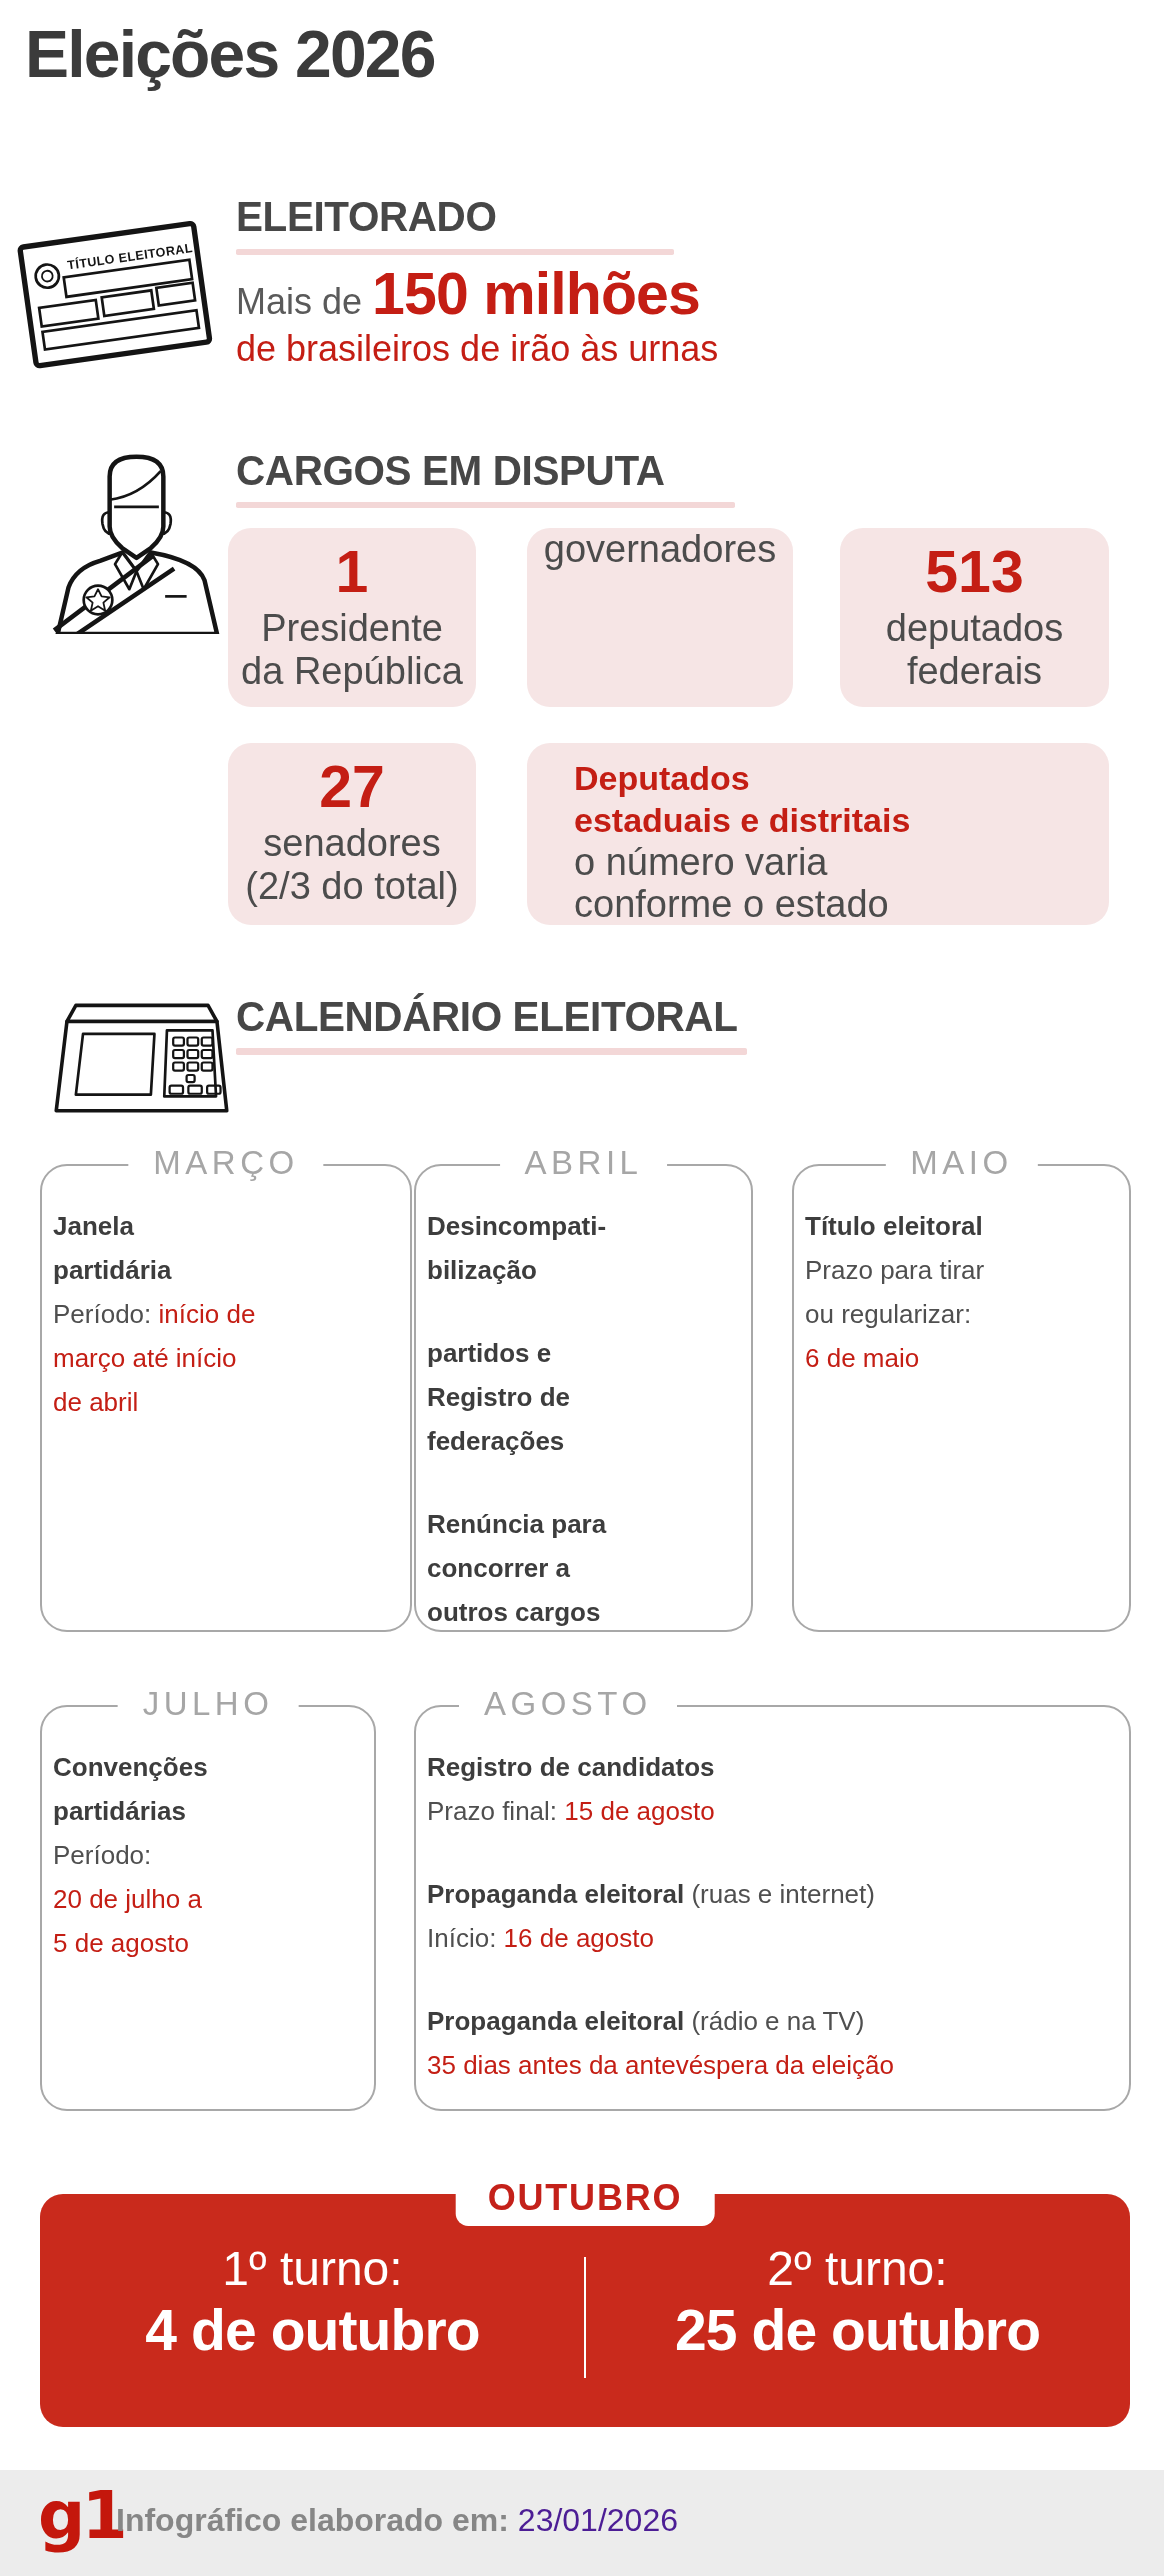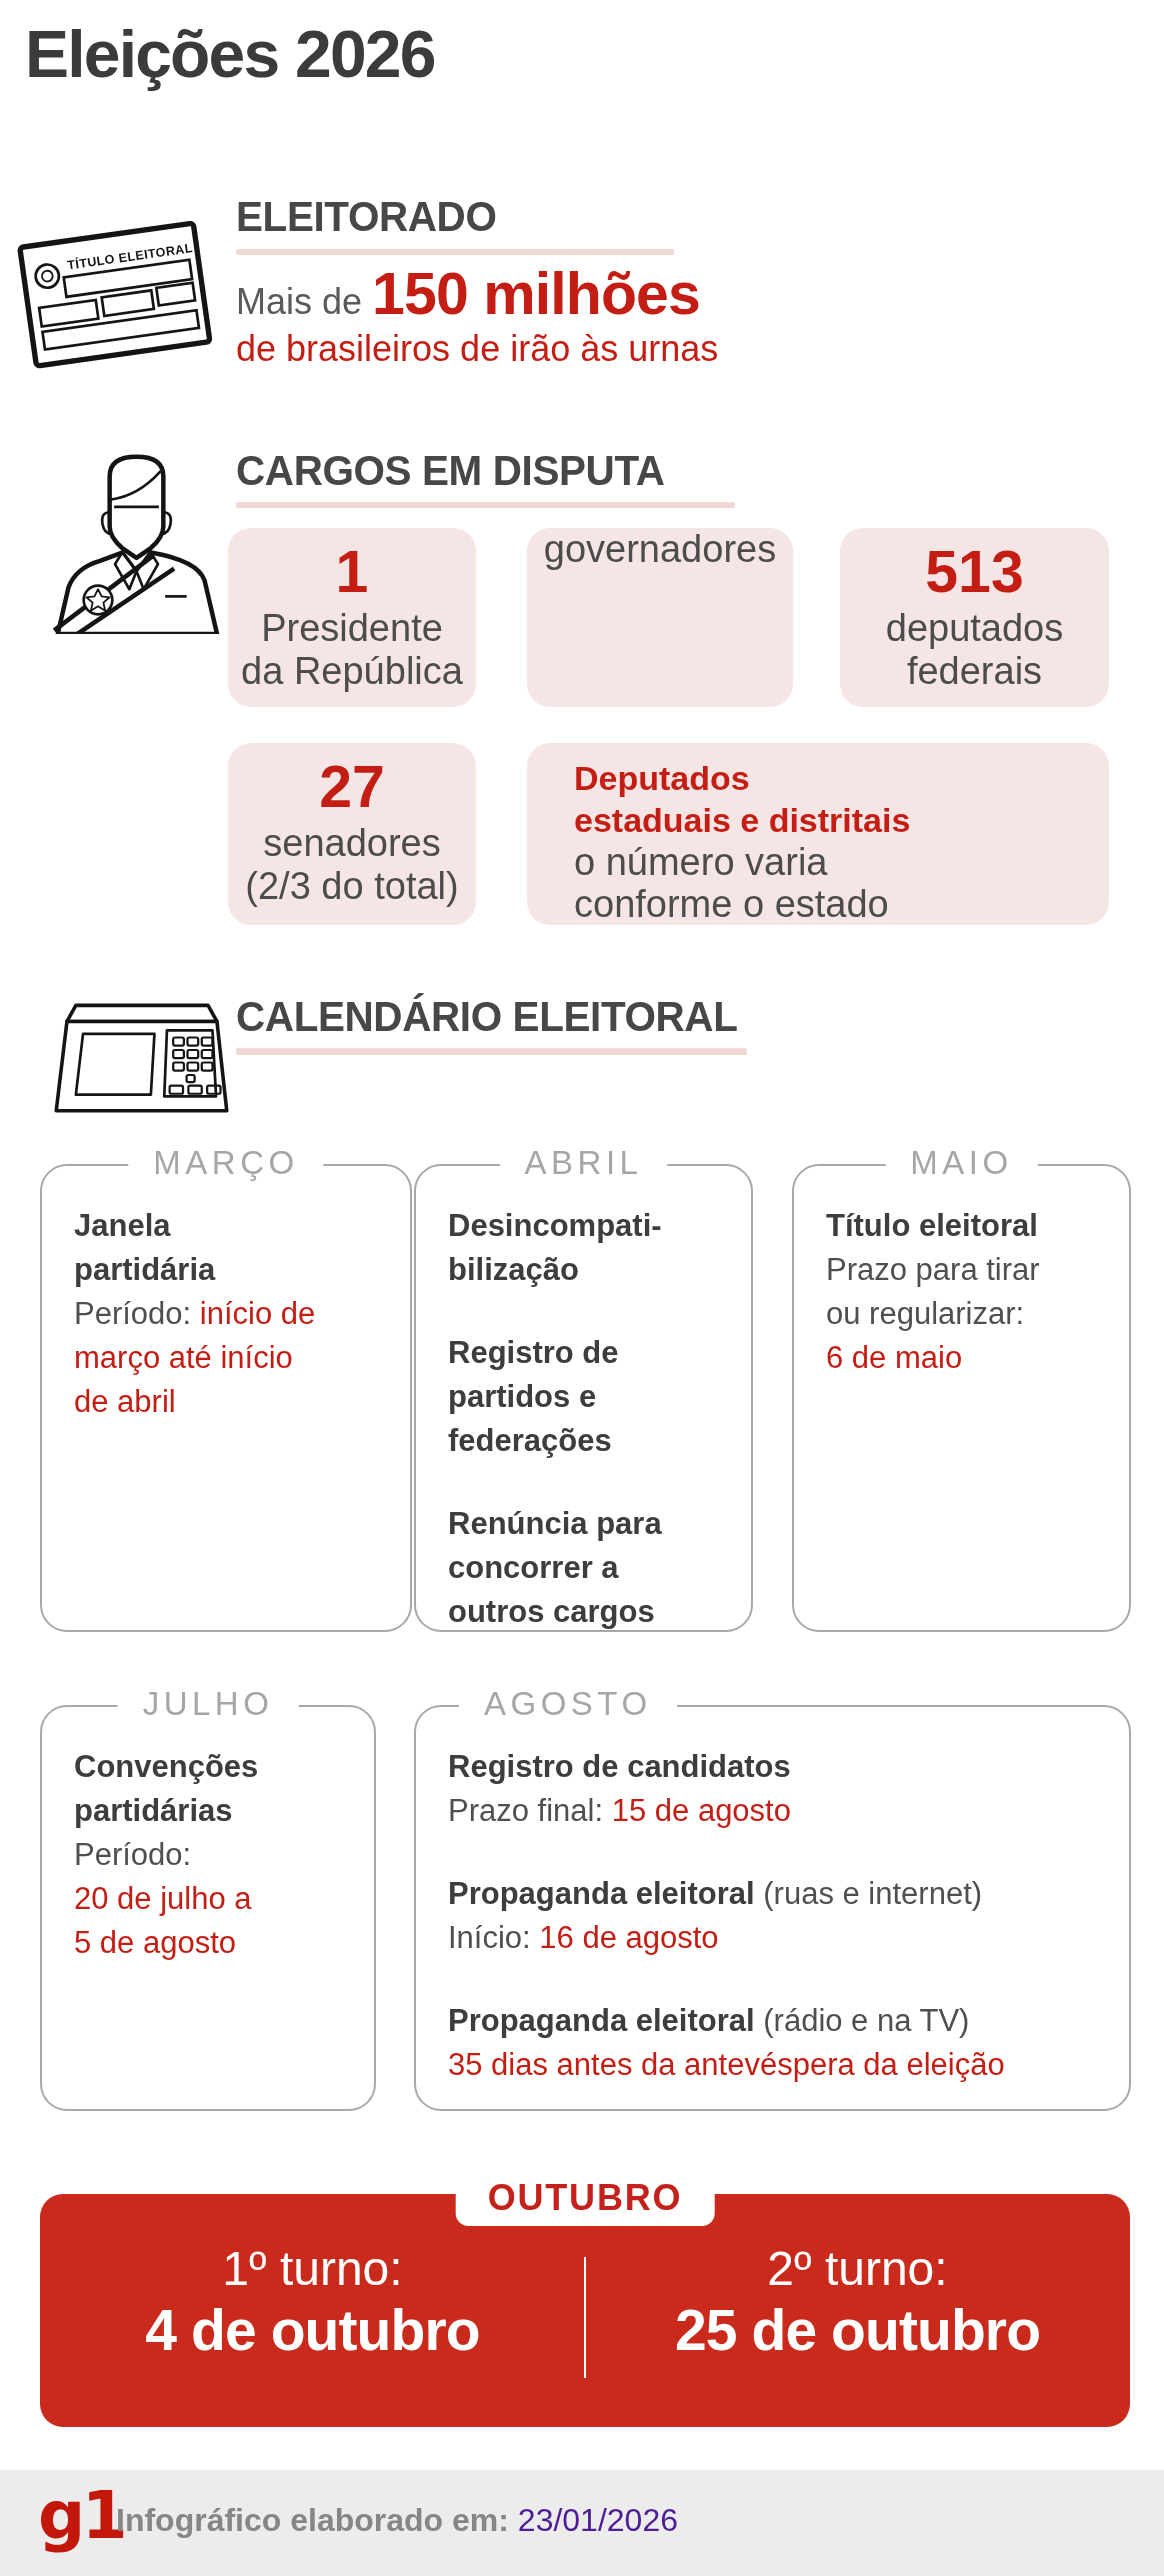--- a/index.html
+++ b/index.html
@@ -35,21 +35,21 @@
   
   .month-card{
     border:2.7px solid #a8a8a8;border-radius:27px;box-sizing:border-box;background:#fff;
   }
   .card-month{
     position:absolute;top:-23px;left:50%;transform:translateX(-50%);
     background:#fff;padding:0 25px;font-size:33px;color:#a6a6a6;
     letter-spacing:4.5px;line-height:39px;white-space:nowrap;
   }
   .card-month.left-pos{left:43px;transform:none}
-  .card-body{padding:38px 18px 0 32px;font-size:31px;line-height:44px}
+  .card-body{padding:38px 18px 0 11px;font-size:26px;line-height:44px}
   .para + .para{margin-top:39px}
   .s-b{font-weight:700;color:#3d3d3d}
   .s-g{color:#4f4f4f}
   .s-r{color:#c41e14}
   
   .banner{
     left:40px;top:2194px;width:1090px;height:233px;background:#c92a1c;
     border-radius:23px;display:flex;
   }
   .banner-pill{
@@ -192,22 +192,22 @@
     </div>
 </div>
 <div class="abs month-card" style="left:414px;top:1164px;width:339px;height:468px">
   <div class="card-month">ABRIL</div>
   <div class="card-body">
       <div class="para">
         <div class="line"><span class="s-b">Desincompati-</span></div>
         <div class="line"><span class="s-b">bilização</span></div>
       </div>
       <div class="para">
+        <div class="line"><span class="s-b">partidos e</span></div>
         <div class="line"><span class="s-b">Registro de</span></div>
-        <div class="line"><span class="s-b">partidos e</span></div>
         <div class="line"><span class="s-b">federações</span></div>
       </div>
       <div class="para">
         <div class="line"><span class="s-b">Renúncia para</span></div>
         <div class="line"><span class="s-b">concorrer a</span></div>
         <div class="line"><span class="s-b">outros cargos</span></div>
       </div>
     </div>
 </div>
 <div class="abs month-card" style="left:792px;top:1164px;width:339px;height:468px">

